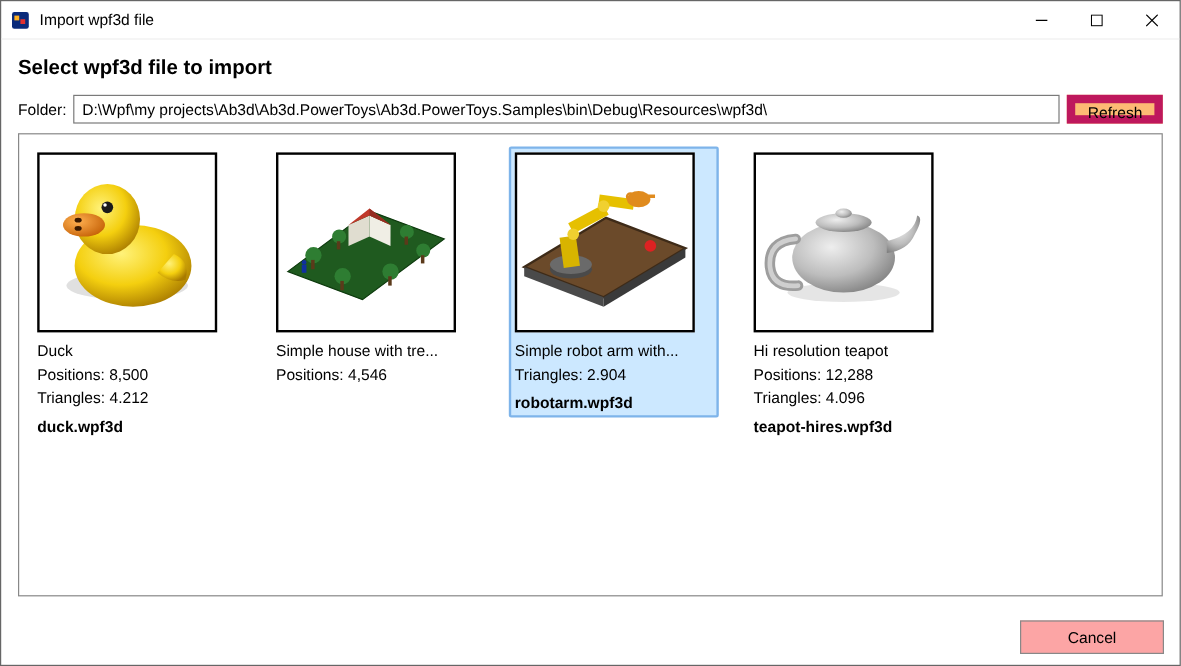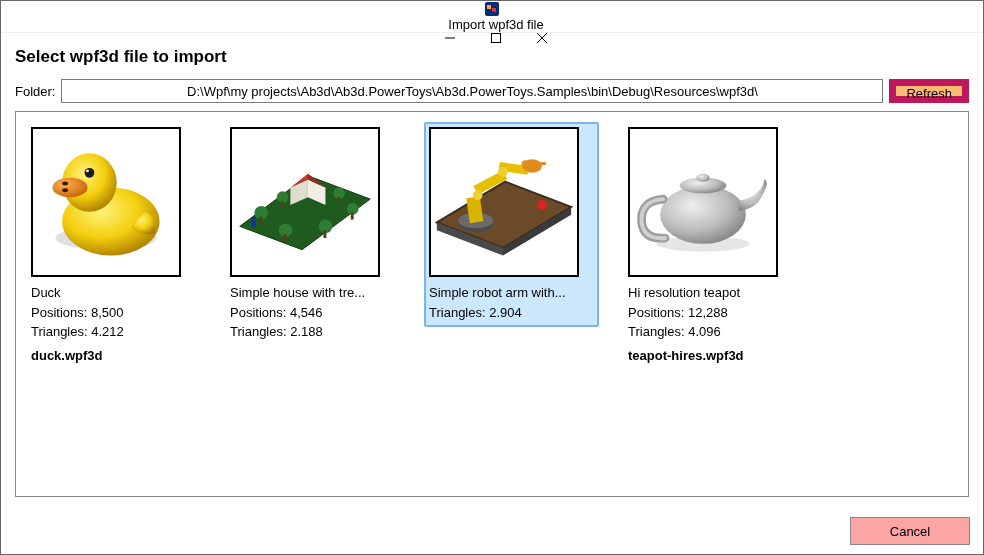--- a/index.html
+++ b/index.html
@@ -13,21 +13,20 @@
     height: 555px;
     overflow: hidden;
     border: 1px solid #666;
   }
   .titlebar {
     display: flex;
     align-items: center;
     height: 32px;
     padding-left: 8px;
     border-bottom: 1px solid #eee;
-    flex-direction: column;
   }
   .titlebar .app-icon {
     width: 16px; height: 16px;
     margin-right: 8px;
     display: flex; align-items: center; justify-content: center;
   }
   .titlebar .title { flex: 0 0 auto; }
   .titlebar .spacer { flex: 1; }
   .win-controls { display: flex; height: 100%; }
   .win-btn {
@@ -35,21 +34,21 @@
     display: flex; align-items: center; justify-content: center;
     font-family: inherit;
     background: transparent; border: none;
   }
   .content { padding: 10px 14px 0 14px; }
   h2.subtitle { margin: 4px 0 12px 0; font-size: 17px; font-weight: 600; }
   .folder-row { display: flex; align-items: center; gap: 6px; margin-bottom: 8px; }
   .folder-row label { white-space: nowrap; }
   .folder-row input[type=text] {
     flex: 1; height: 24px; padding: 2px 6px;
-    border: 1px solid #7a7a7a; background: #fff; font: inherit; text-align: center;
+    border: 1px solid #7a7a7a; background: #fff; font: inherit;
   }
   .refresh-btn {
     height: 24px; padding: 0 10px;
     border: 7px solid #be185d; background: #fdba74; font: inherit;
   }
   .gallery {
     border: 1px solid #888;
     height: 386px;
     padding: 10px 10px;
     display: flex; gap: 24px;
@@ -181,21 +180,20 @@
             <rect x="53" y="108" width="3" height="8" fill="#5b3a1a"></rect>
           <circle cx="96" cy="100" r="7"></circle>
             <rect x="94" y="104" width="3" height="8" fill="#5b3a1a"></rect>
         </g>
 
         <circle cx="22" cy="92" r="2" fill="#1030a0"></circle>
         <rect x="20" y="94" width="4" height="7" fill="#1030a0"></rect>
       </svg>
       <div class="name">Simple house with tre...</div>
       <div class="stat">Positions: 4,546</div>
-      <div class="stat">Triangles: 2.188</div>
     </div>
 
     <div class="card selected">
       <svg class="thumb" viewBox="0 0 150 150">
         <polygon points="6,96 76,54 144,80 74,122" fill="#6b4a2a"></polygon>
         <polygon points="6,96 76,54 144,80 74,122" fill="none" stroke="#3e2b18" stroke-width="2"></polygon>
         <polygon points="6,96 74,122 74,130 6,104" fill="#4a4a4a"></polygon>
         <polygon points="144,80 74,122 74,130 144,88" fill="#3a3a3a"></polygon>
 
         <ellipse cx="46" cy="98" rx="18" ry="8" fill="#4a4a4a"></ellipse>
@@ -208,20 +206,21 @@
         <circle cx="74" cy="44" r="5" fill="#f0d030"></circle>
 
         <ellipse cx="104" cy="38" rx="10" ry="7" fill="#e08b1e"></ellipse>
         <rect x="112" y="34" width="6" height="3" fill="#e08b1e"></rect>
         <circle cx="97" cy="36" r="3" fill="none" stroke="#e08b1e" stroke-width="2"></circle>
 
         <circle cx="114" cy="78" r="5" fill="#d22"></circle>
       </svg>
       <div class="name">Simple robot arm with...</div>
       <div class="stat">Triangles: 2.904</div>
+      <div class="file">robotarm.wpf3d</div>
     </div>
 
     <div class="card">
       <svg class="thumb" viewBox="0 0 150 150">
         <defs>
           <radialGradient id="pot" cx="38%" cy="35%" r="75%">
             <stop offset="0%" stop-color="#eeeeee"></stop>
             <stop offset="55%" stop-color="#bdbdbd"></stop>
             <stop offset="100%" stop-color="#7a7a7a"></stop>
           </radialGradient>

